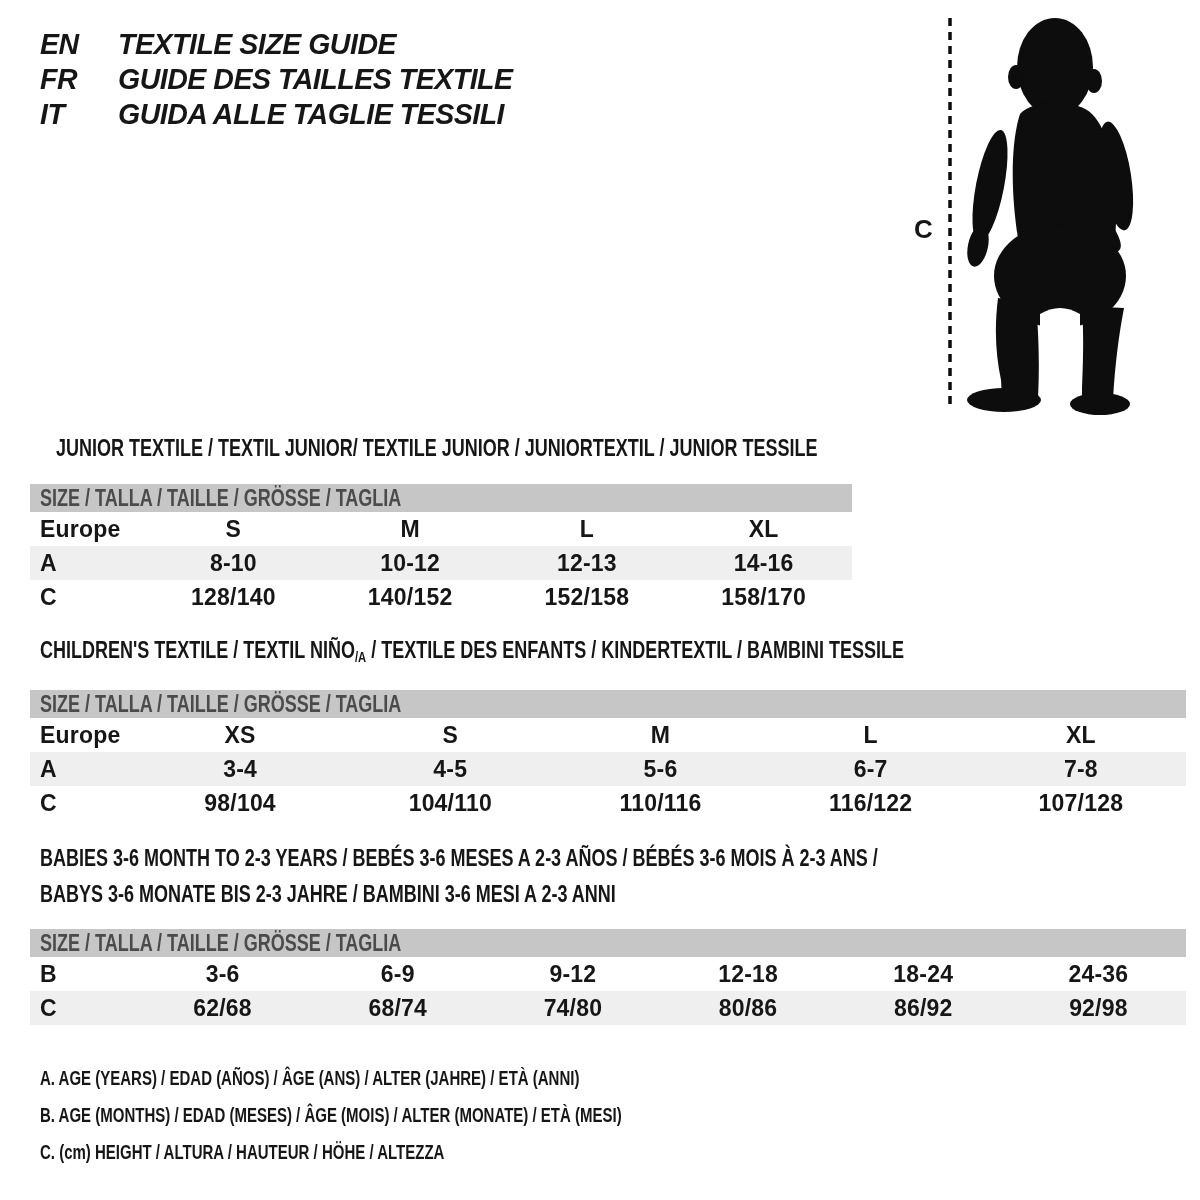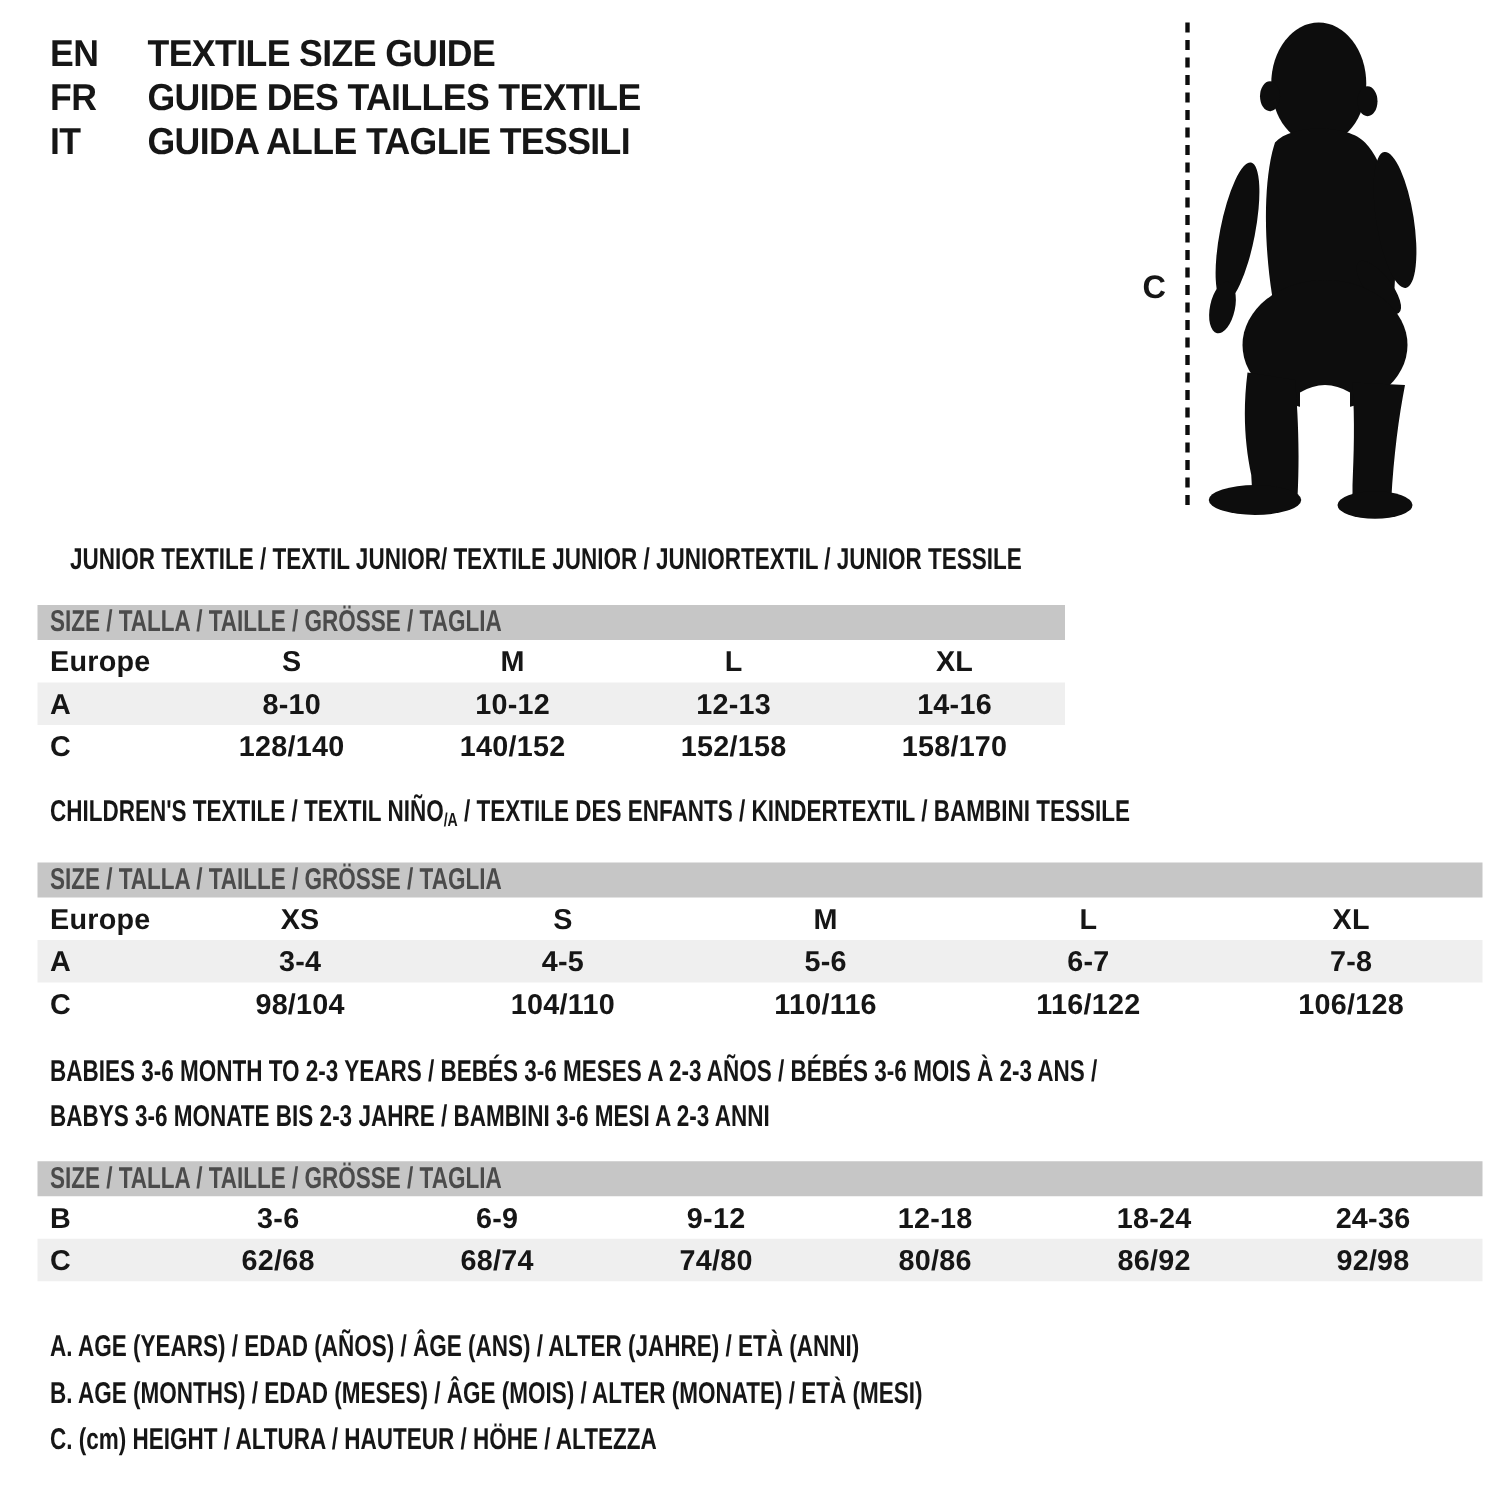--- a/index.html
+++ b/index.html
@@ -28,28 +28,28 @@
   .row{display:grid;height:34px;align-items:center;font-size:23px;font-weight:bold;
        letter-spacing:0.2px;}
   .row.stripe{background:#efefef;}
   .cell{text-align:center;}
   .cell.first{text-align:left;padding-left:10px;}
   .jun .row{grid-template-columns:115px repeat(4,1fr);}
   .chi .row{grid-template-columns:105px repeat(5,1fr);}
   .bab .row{grid-template-columns:105px repeat(6,1fr);}
 
   .sub-sm{font-size:15px;vertical-align:-4px;}
-  .legend-line{font-size:24px;line-height:24px;}
+  .legend-line{font-size:20px;line-height:24px;}
 </style>
 </head>
 <body>
 
 <div class="page">
 
-  <div class="abs" style="left:40px;top:26px;">
+  <div class="abs" style="left:40px;top:26px;font-style:italic;">
     <div class="lang-row">
       <span class="lang-code"><span class="lang-tx">EN</span></span>
       <span class="lang-tx">TEXTILE SIZE GUIDE</span>
     </div>
     <div class="lang-row">
       <span class="lang-code"><span class="lang-tx">FR</span></span>
       <span class="lang-tx">GUIDE DES TAILLES TEXTILE</span>
     </div>
     <div class="lang-row">
       <span class="lang-code"><span class="lang-tx">IT</span></span>
@@ -133,21 +133,21 @@
       <div class="cell"><span>5-6</span></div>
       <div class="cell"><span>6-7</span></div>
       <div class="cell"><span>7-8</span></div>
     </div>
     <div class="row">
       <div class="cell first"><span>C</span></div>
       <div class="cell"><span>98/104</span></div>
       <div class="cell"><span>104/110</span></div>
       <div class="cell"><span>110/116</span></div>
       <div class="cell"><span>116/122</span></div>
-      <div class="cell"><span>106/128</span></div>
+      <div class="cell"><span>107/128</span></div>
     </div>
   </div>
 
   <div class="abs title" style="left:40px;top:846px;">
     <span class="cnd">BABIES 3-6 MONTH TO 2-3 YEARS / BEBÉS 3-6 MESES A 2-3 AÑOS / BÉBÉS 3-6 MOIS À 2-3 ANS /</span>
   </div>
   <div class="abs title" style="left:40px;top:882px;">
     <span class="cnd">BABYS 3-6 MONATE BIS 2-3 JAHRE / BAMBINI 3-6 MESI A 2-3 ANNI</span>
   </div>
   <div class="tbl bab" style="left:30px;top:929px;width:1156px;">

